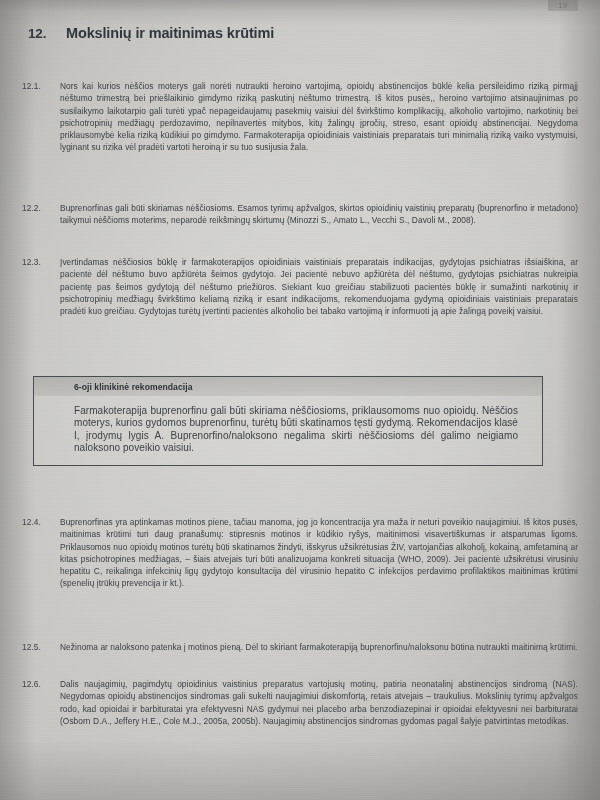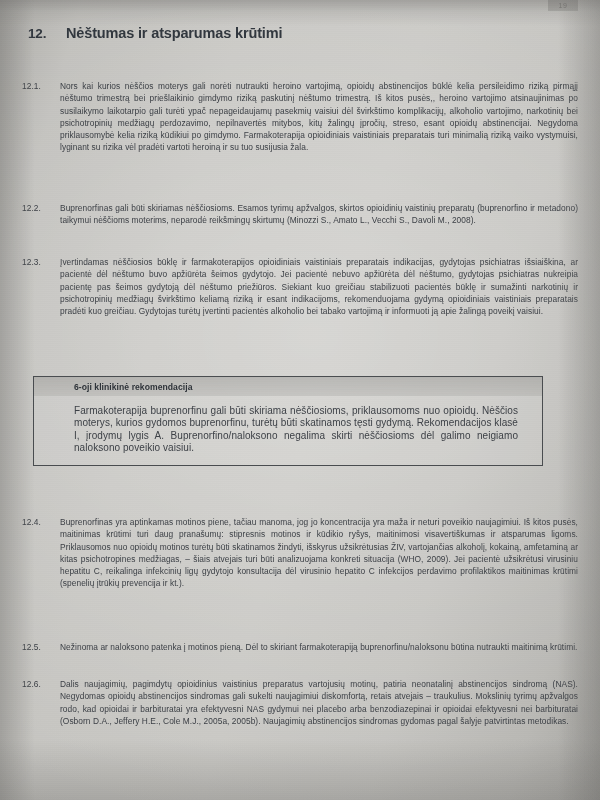--- a/index.html
+++ b/index.html
@@ -188,21 +188,21 @@
   #content { filter: blur(0.18px); }
 </style>
 </head>
 <body>
 
 <div id="page-surface">
 
   <div id="content">
 
     <h1 id="heading">
-      <span class="h-num">12.</span><span class="h-txt">Nėštumas ir atsparumas krūtimi</span>
+      <span class="h-num">12.</span><span class="h-txt">Mokslinių ir maitinimas krūtimi</span>
     </h1>
 
     <div class="clause" style="top:80px;">
       <span class="num">12.1.</span>
       <span class="body">Nors kai kurios nėščios moterys gali norėti nutraukti heroino vartojimą, opioidų abstinencijos būklė kelia persileidimo riziką pirmąjį nėštumo trimestrą bei priešlaikinio gimdymo riziką paskutinį nėštumo trimestrą. Iš kitos pusės,, heroino vartojimo atsinaujinimas po susilaikymo laikotarpio gali turėti ypač nepageidaujamų pasekmių vaisiui dėl švirkštimo komplikacijų, alkoholio vartojimo, narkotinių bei psichotropinių medžiagų perdozavimo, nepilnavertės mitybos, kitų žalingų įpročių, streso, esant opioidų abstinencijai. Negydoma priklausomybė kelia riziką kūdikiui po gimdymo. Farmakoterapija opioidiniais vaistiniais preparatais turi minimalią riziką vaiko vystymuisi, lyginant su rizika vėl pradėti vartoti heroiną ir su tuo susijusia žala.</span>
     </div>
 
     <div class="clause" style="top:202px;">
       <span class="num">12.2.</span>
       <span class="body">Buprenorfinas gali būti skiriamas nėščiosioms. Esamos tyrimų apžvalgos, skirtos opioidinių vaistinių preparatų (buprenorfino ir metadono) taikymui nėščioms moterims, neparodė reikšmingų skirtumų (Minozzi S., Amato L., Vecchi S., Davoli M., 2008).</span>

